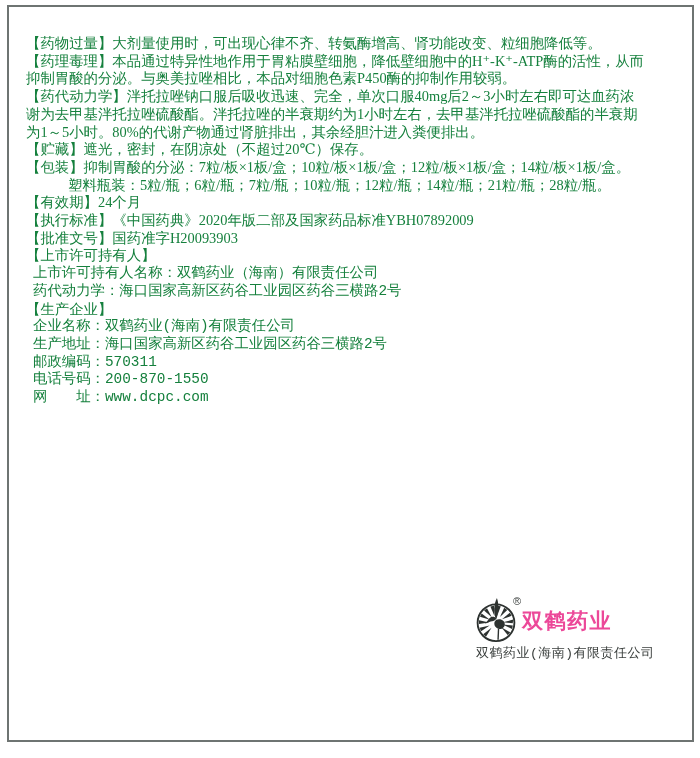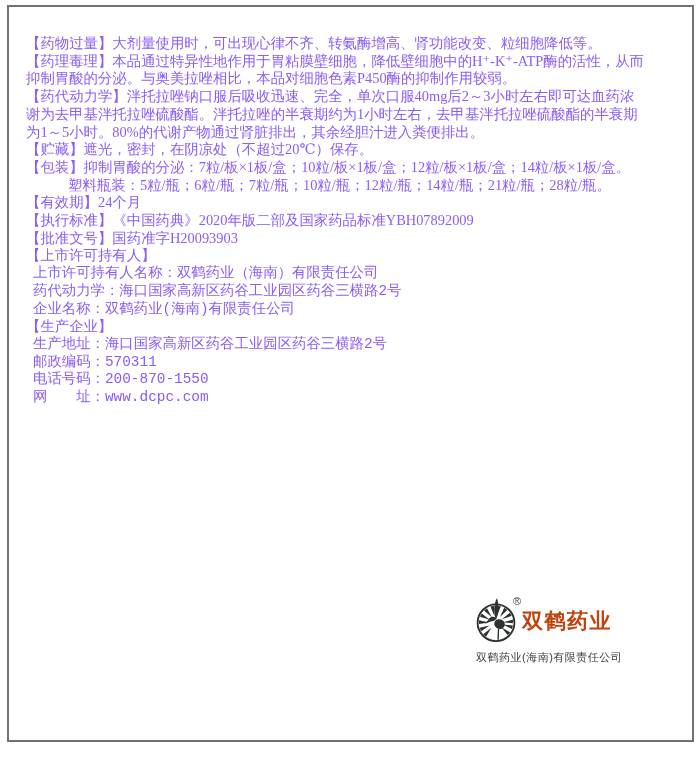--- a/index.html
+++ b/index.html
@@ -12,21 +12,21 @@
   }
   .border-frame{
     position:absolute;
     left:7px;top:5px;right:6px;bottom:16px;
     border:2px solid #6e7472;
     pointer-events:none;
   }
   .content{
     position:absolute;
     left:26px;top:35px;width:648px;
-    color:#8b5cf6;
+    color:#15803d;
     font-size:14.4px;
     line-height:17.7px;
   }
   .line{white-space:nowrap;}
   .ind1{padding-left:7px;font-family:Liberation Mono, monospace;}
   .ind2{padding-left:42px;}
   .footer-logo{
     position:absolute;
     left:470px;top:594px;width:200px;height:80px;
     color:#2d3230;
@@ -37,26 +37,26 @@
   .reg-mark{
     position:absolute;left:43px;top:1px;
     font-size:11px;
     font-family:"Liberation Sans","DejaVu Sans",sans-serif;
     color:#3a3f3d;
   }
   .logotype{
     position:absolute;left:52px;top:13px;
     font-size:21px;font-weight:900;letter-spacing:1.5px;
     font-family:"Liberation Sans","DejaVu Sans",sans-serif;
-    color:#c2410c;
+    color:#ec4899;
   }
   .footer-company{
-    position:absolute;left:6px;top:56px;
-    font-size:11px;letter-spacing:0.5px;
-    font-family:Liberation Sans, sans-serif;
+    position:absolute;left:6px;top:50px;
+    font-size:13px;letter-spacing:0.5px;
+    font-family:Liberation Mono, monospace;
     color:#383d3b;
     white-space:nowrap;
   }
 </style>
 </head>
 <body>
 
 <div class="page">
   <div class="border-frame"></div>
 
@@ -69,22 +69,22 @@
     <div class="line">为1～5小时。80%的代谢产物通过肾脏排出，其余经胆汁进入粪便排出。</div>
     <div class="line">【贮藏】遮光，密封，在阴凉处（不超过20℃）保存。</div>
     <div class="line">【包装】抑制胃酸的分泌：7粒/板×1板/盒；10粒/板×1板/盒；12粒/板×1板/盒；14粒/板×1板/盒。</div>
     <div class="line ind2">塑料瓶装：5粒/瓶；6粒/瓶；7粒/瓶；10粒/瓶；12粒/瓶；14粒/瓶；21粒/瓶；28粒/瓶。</div>
     <div class="line">【有效期】24个月</div>
     <div class="line">【执行标准】《中国药典》2020年版二部及国家药品标准YBH07892009</div>
     <div class="line">【批准文号】国药准字H20093903</div>
     <div class="line">【上市许可持有人】</div>
     <div class="line ind1">上市许可持有人名称：双鹤药业（海南）有限责任公司</div>
     <div class="line ind1">药代动力学：海口国家高新区药谷工业园区药谷三横路2号</div>
+    <div class="line">【生产企业】</div>
     <div class="line ind1">企业名称：双鹤药业(海南)有限责任公司</div>
-    <div class="line">【生产企业】</div>
     <div class="line ind1">生产地址：海口国家高新区药谷工业园区药谷三横路2号</div>
     <div class="line ind1">邮政编码：570311</div>
     <div class="line ind1">电话号码：200-870-1550</div>
     <div class="line ind1">网　　址：www.dcpc.com</div>
   </div>
 
   <div class="footer-logo">
     <svg class="logo-mark" viewBox="0 0 100 100" xmlns="http://www.w3.org/2000/svg">
       <circle cx="50" cy="56" r="40" fill="none" stroke="#2d3230" stroke-width="4"></circle>
 

